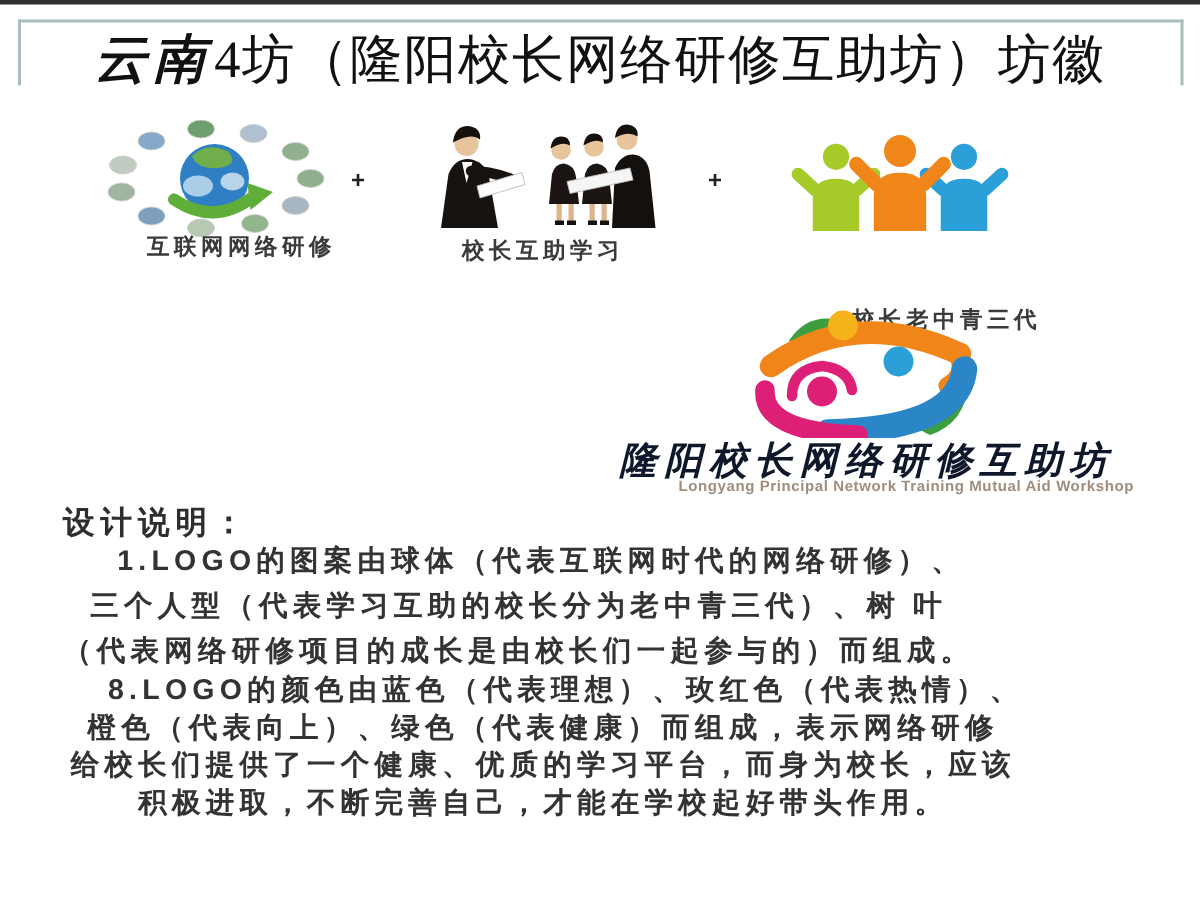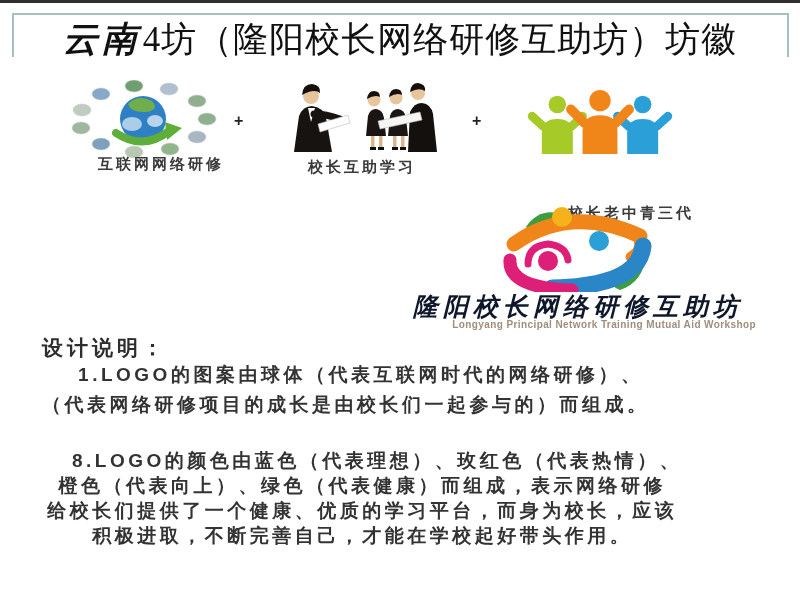--- a/index.html
+++ b/index.html
@@ -156,20 +156,21 @@
       <path d="M18 56 Q16 84 80 86" stroke="#dd1f77" stroke-width="13" fill="none" stroke-linecap="round"></path>
     </svg>
   </div>
   <div class="logo-cn">隆阳校长网络研修互助坊</div>
   <div class="logo-en">Longyang Principal Network Training Mutual Aid Workshop</div>
 
   <div class="desc-heading">设计说明：</div>
 
   <div class="p1">
     <div class="desc-line indent">1.LOGO的图案由球体（代表互联网时代的网络研修）、</div>
+    <div class="desc-line">三个人型（代表学习互助的校长分为老中青三代）、树 叶</div>
     <div class="desc-line">（代表网络研修项目的成长是由校长们一起参与的）而组成。</div>
   </div>
 
   <div class="p2">
     <div class="desc-line indent">8.LOGO的颜色由蓝色（代表理想）、玫红色（代表热情）、</div>
     <div class="desc-line">橙色（代表向上）、绿色（代表健康）而组成，表示网络研修</div>
     <div class="desc-line">给校长们提供了一个健康、优质的学习平台，而身为校长，应该</div>
     <div class="desc-line">积极进取，不断完善自己，才能在学校起好带头作用。</div>
   </div>
 

